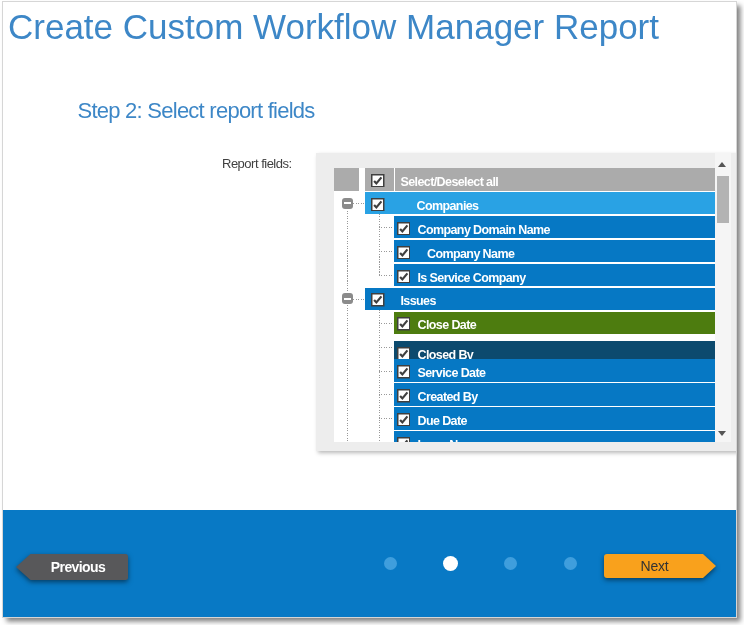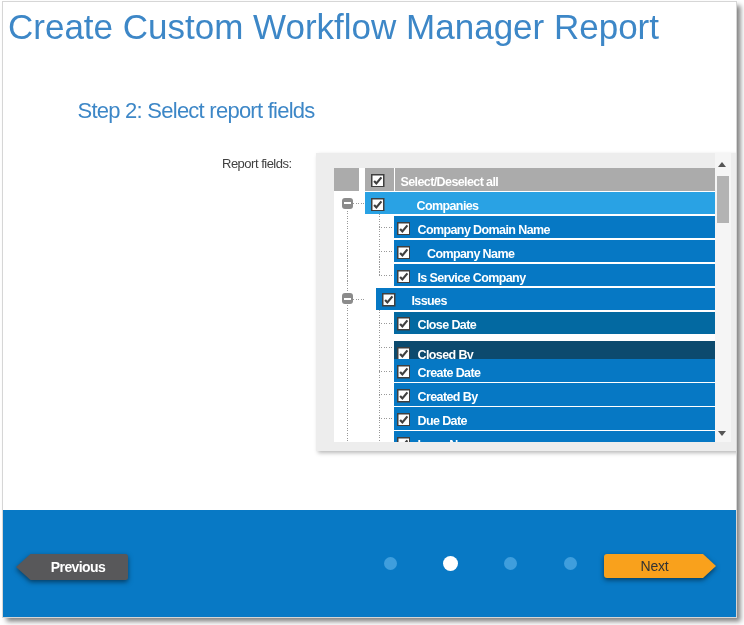--- a/index.html
+++ b/index.html
@@ -89,34 +89,34 @@
 <div class="abs" style="left:60.5px;top:95.6px;width:320.5px;height:22.4px;background:#0678c4">
           <div class="cbox" style="left:2.5px">
             <svg class="chk" width="13.5" height="13.5" viewBox="0 0 13.5 13.5">
               <rect x="0.75" y="0.75" width="12" height="12" fill="#fdfdfd" stroke="#3f3f3f" stroke-width="1.5"></rect>
               <path d="M3.1 6.9 L5.4 9.4 L10.4 3.4" fill="none" stroke="#3f3f3f" stroke-width="2.2"></path>
             </svg>
           </div>
           <div class="rtext" style="left:23.5px">Is Service Company</div>
         </div>
 <div class="abs hline" style="left:19.5px;top:130.7px;width:11.5px;height:1px"></div>
-<div class="abs" style="left:42px;top:119.5px;width:350.0px;height:22.4px;background:#0678c4">
+<div class="abs" style="left:31.0px;top:119.5px;width:350.0px;height:22.4px;background:#0678c4">
           <div class="cbox" style="left:6.5px">
             <svg class="chk" width="13.5" height="13.5" viewBox="0 0 13.5 13.5">
               <rect x="0.75" y="0.75" width="12" height="12" fill="#fdfdfd" stroke="#3f3f3f" stroke-width="1.5"></rect>
               <path d="M3.1 6.9 L5.4 9.4 L10.4 3.4" fill="none" stroke="#3f3f3f" stroke-width="2.2"></path>
             </svg>
           </div>
           <div class="rtext" style="left:36px">Issues</div>
         </div>
 <div class="abs exp" style="left:8.0px;top:125.2px">
           <div class="minus"></div>
         </div>
 <div class="abs hline" style="left:45.5px;top:154.6px;width:15px;height:1px"></div>
-<div class="abs" style="left:60.5px;top:143.4px;width:320.5px;height:22.4px;background:#0369a1">
+<div class="abs" style="left:60.5px;top:143.4px;width:320.5px;height:22.4px;background:#4d7c0f">
           <div class="cbox" style="left:2.5px">
             <svg class="chk" width="13.5" height="13.5" viewBox="0 0 13.5 13.5">
               <rect x="0.75" y="0.75" width="12" height="12" fill="#fdfdfd" stroke="#3f3f3f" stroke-width="1.5"></rect>
               <path d="M3.1 6.9 L5.4 9.4 L10.4 3.4" fill="none" stroke="#3f3f3f" stroke-width="2.2"></path>
             </svg>
           </div>
           <div class="rtext" style="left:23.5px">Close Date</div>
         </div>
 <div class="abs hline" style="left:45.5px;top:178.5px;width:15px;height:1px"></div>
 <div class="abs" style="left:60.5px;top:173px;width:320.5px;height:22.4px;background:#0c4a6e">
@@ -129,21 +129,21 @@
           <div class="rtext" style="left:23.5px">Closed By</div>
         </div>
 <div class="abs hline" style="left:45.5px;top:202.4px;width:15px;height:1px"></div>
 <div class="abs" style="left:60.5px;top:191.2px;width:320.5px;height:22.4px;background:#0678c4">
           <div class="cbox" style="left:2.5px">
             <svg class="chk" width="13.5" height="13.5" viewBox="0 0 13.5 13.5">
               <rect x="0.75" y="0.75" width="12" height="12" fill="#fdfdfd" stroke="#3f3f3f" stroke-width="1.5"></rect>
               <path d="M3.1 6.9 L5.4 9.4 L10.4 3.4" fill="none" stroke="#3f3f3f" stroke-width="2.2"></path>
             </svg>
           </div>
-          <div class="rtext" style="left:23.5px">Create Date</div>
+          <div class="rtext" style="left:23.5px">Service Date</div>
         </div>
 <div class="abs hline" style="left:45.5px;top:226.3px;width:15px;height:1px"></div>
 <div class="abs" style="left:60.5px;top:215.1px;width:320.5px;height:22.4px;background:#0678c4">
           <div class="cbox" style="left:2.5px">
             <svg class="chk" width="13.5" height="13.5" viewBox="0 0 13.5 13.5">
               <rect x="0.75" y="0.75" width="12" height="12" fill="#fdfdfd" stroke="#3f3f3f" stroke-width="1.5"></rect>
               <path d="M3.1 6.9 L5.4 9.4 L10.4 3.4" fill="none" stroke="#3f3f3f" stroke-width="2.2"></path>
             </svg>
           </div>
           <div class="rtext" style="left:23.5px">Created By</div>

